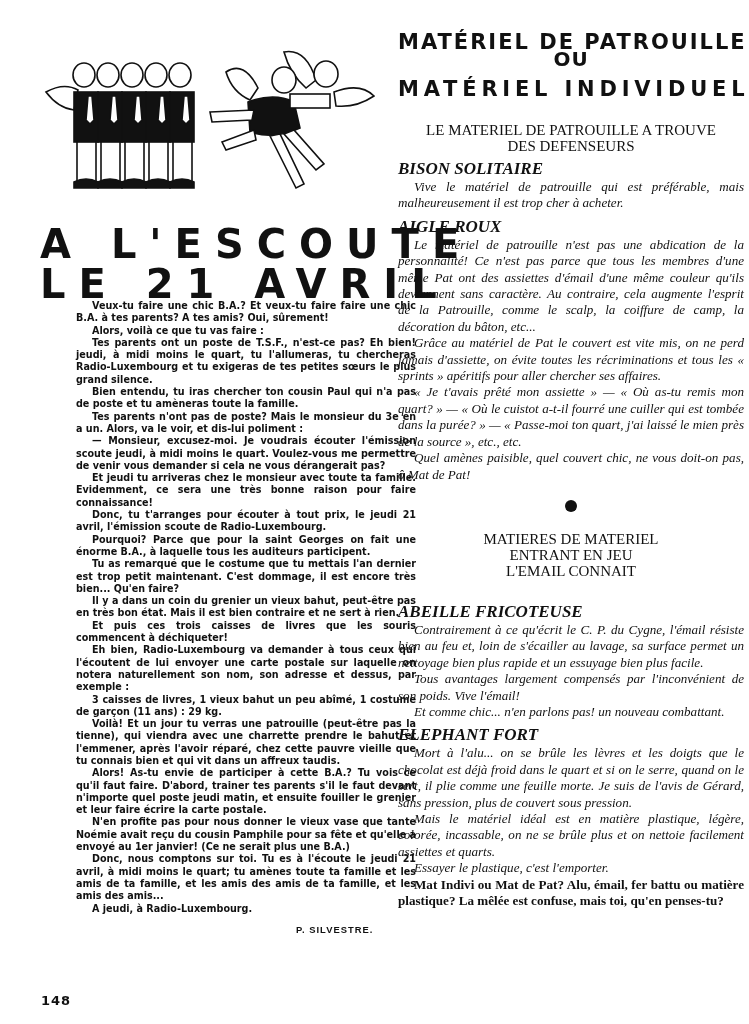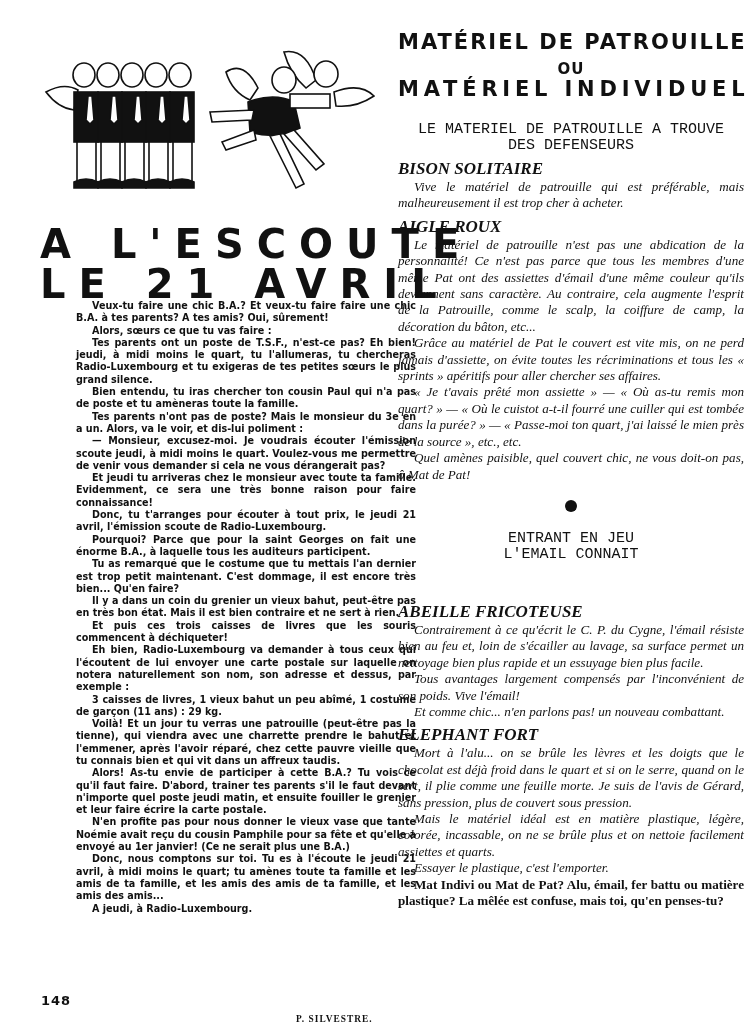--- a/index.html
+++ b/index.html
@@ -6,29 +6,29 @@
   body { width:749px; height:1024px; position:relative; overflow:hidden; color:#111; }
   .page { position:absolute; inset:0; }
 
   
   .illus { position:absolute; left:44px; top:30px; width:336px; height:165px; }
   .big-title { position:absolute; left:40px; width:340px; font-family:"DejaVu Sans", sans-serif; font-weight:bold; font-size:40px; line-height:44px; letter-spacing:13px; white-space:nowrap; }
   .t1 { top:222px; }
   .t2 { top:262px; }
   .left-body { position:absolute; left:40px; top:300px; width:340px; font-family:"DejaVu Sans", sans-serif; font-weight:bold; font-size:9.6px; line-height:12.3px; text-align:justify;margin-left:36px; }
   .left-body p { margin:0; text-indent:16px; }
-  .signature { position:absolute; left:296px; top:1014px; font-family:Liberation Serif, serif; font-weight:bold; font-size:9.4px; letter-spacing:1px; }
+  .signature { position:absolute; left:296px; top:924px; font-family:Liberation Sans, sans-serif; font-weight:bold; font-size:9.4px; letter-spacing:1px; }
   .page-num { position:absolute; left:41px; top:993px; font-family:"DejaVu Sans", sans-serif; font-weight:bold; font-size:13px; letter-spacing:1px; }
 
   
   .r-title { position:absolute; left:398px; width:346px; text-align:center; font-family:"DejaVu Sans", sans-serif; font-weight:bold; white-space:nowrap; }
   .r-title1 { top:30px; font-size:21px; letter-spacing:2px; }
-  .r-title-ou { top:60px; font-size:15px; letter-spacing:1px; }
+  .r-title-ou { top:47px; font-size:20px; letter-spacing:1px; }
   .r-title2 { top:77px; font-size:21px; letter-spacing:4.8px; }
-  .r-sub { position:absolute; left:398px; width:346px; text-align:center; font-family:Liberation Mono, monospace; font-size:15px; line-height:16px; }
+  .r-sub { position:absolute; left:398px; width:346px; text-align:center; font-family:Liberation Serif, serif; font-size:15px; line-height:16px; }
   .r-sub1 { top:122px; }
   .r-sub2 { top:531px; }
   .r-col { position:absolute; left:398px; width:346px; font-family:"Liberation Serif", serif; font-style:italic; font-size:13.1px; line-height:16.4px; text-align:justify; }
   .r-col p { margin:0; text-indent:16px; }
   .r-col p.upright { font-style:normal; font-weight:bold;font-family:Liberation Serif, serif; }
   .section-head { font-family:"Liberation Serif", serif; font-style:italic; font-size:17px; line-height:20px; margin:0; }
   .sec1 { top:159px; }
   .dot { position:absolute; left:565px; top:500px; width:12px; height:12px; border-radius:50%; background:#111; }
   .mt6 { margin-top:5px !important; }
 </style>
@@ -66,21 +66,21 @@
       <path d="M226,106 L252,158 L260,154 L236,104 Z"></path>
       <path d="M240,104 L272,140 L280,134 L250,100 Z"></path>
     </g>
   </svg>
 
   <div class="big-title t1">A L'ESCOUTE</div>
   <div class="big-title t2">LE 21 AVRIL</div>
 
   <div class="left-body">
     <p>Veux-tu faire une chic B.A.? Et veux-tu faire faire une chic B.A. à tes parents? A tes amis? Oui, sûrement!</p>
-    <p>Alors, sœurs ce que tu vas faire :</p>
+    <p>Alors, voilà ce que tu vas faire :</p>
     <p>Tes parents ont un poste de T.S.F., n'est-ce pas? Eh bien! jeudi, à midi moins le quart, tu l'allumeras, tu chercheras Radio-Luxembourg et tu exigeras de tes petites sœurs le plus grand silence.</p>
     <p>Bien entendu, tu iras chercher ton cousin Paul qui n'a pas de poste et tu amèneras toute la famille.</p>
     <p>Tes parents n'ont pas de poste? Mais le monsieur du 3e en a un. Alors, va le voir, et dis-lui poliment :</p>
     <p>— Monsieur, excusez-moi. Je voudrais écouter l'émission scoute jeudi, à midi moins le quart. Voulez-vous me permettre de venir vous demander si cela ne vous dérangerait pas?</p>
     <p>Et jeudi tu arriveras chez le monsieur avec toute ta famille. Evidemment, ce sera une très bonne raison pour faire connaissance!</p>
     <p>Donc, tu t'arranges pour écouter à tout prix, le jeudi 21 avril, l'émission scoute de Radio-Luxembourg.</p>
     <p>Pourquoi? Parce que pour la saint Georges on fait une énorme B.A., à laquelle tous les auditeurs participent.</p>
     <p>Tu as remarqué que le costume que tu mettais l'an dernier est trop petit maintenant. C'est dommage, il est encore très bien... Qu'en faire?</p>
     <p>Il y a dans un coin du grenier un vieux bahut, peut-être pas en très bon état. Mais il est bien contraire et ne sert à rien.</p>
     <p>Et puis ces trois caisses de livres que les souris commencent à déchiqueter!</p>
@@ -111,20 +111,21 @@
     <h3 class="section-head mt6">AIGLE ROUX</h3>
     <p>Le matériel de patrouille n'est pas une abdication de la personnalité! Ce n'est pas parce que tous les membres d'une même Pat ont des assiettes d'émail d'une même couleur qu'ils deviennent sans caractère. Au contraire, cela augmente l'esprit de la Patrouille, comme le scalp, la coiffure de camp, la décoration du bâton, etc...</p>
     <p>Grâce au matériel de Pat le couvert est vite mis, on ne perd jamais d'assiette, on évite toutes les récriminations et tous les « sprints » apéritifs pour aller chercher ses affaires.</p>
     <p>« Je t'avais prêté mon assiette » — « Où as-tu remis mon quart? » — « Où le cuistot a-t-il fourré une cuiller qui est tombée dans la purée? » — « Passe-moi ton quart, j'ai laissé le mien près de la source », etc., etc.</p>
     <p>Quel amènes paisible, quel couvert chic, ne vous doit-on pas, ô Mat de Pat!</p>
   </div>
 
   <div class="dot"></div>
 
   <div class="r-sub r-sub2">
+    <div>MATIERES DE MATERIEL</div>
     <div>ENTRANT EN JEU</div>
     <div>L'EMAIL CONNAIT</div>
   </div>
 
   <div class="r-col" style="top:602px;">
     <h3 class="section-head">ABEILLE FRICOTEUSE</h3>
     <p>Contrairement à ce qu'écrit le C. P. du Cygne, l'émail résiste bien au feu et, loin de s'écailler au lavage, sa surface permet un nettoyage bien plus rapide et un essuyage bien plus facile.</p>
     <p>Tous avantages largement compensés par l'inconvénient de son poids. Vive l'émail!</p>
     <p>Et comme chic... n'en parlons pas! un nouveau combattant.</p>
     <h3 class="section-head mt6">ELEPHANT FORT</h3>

